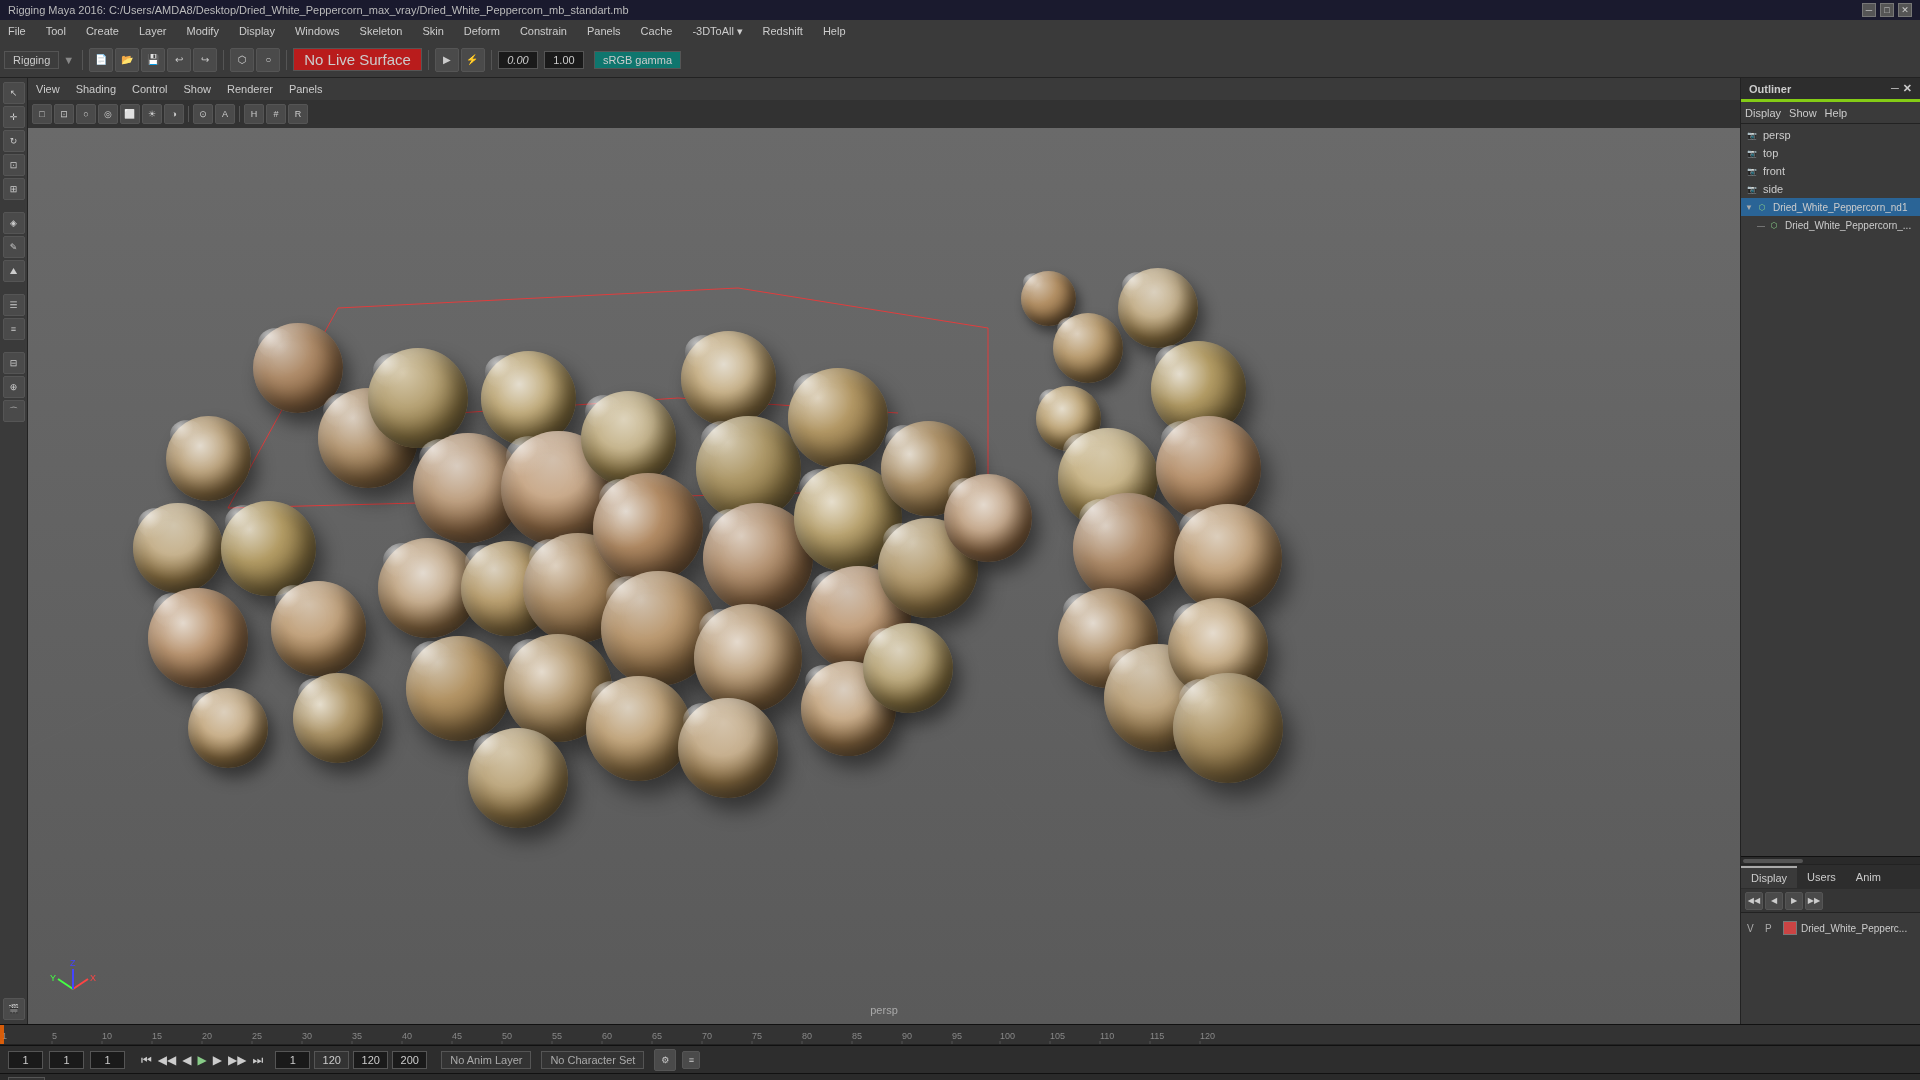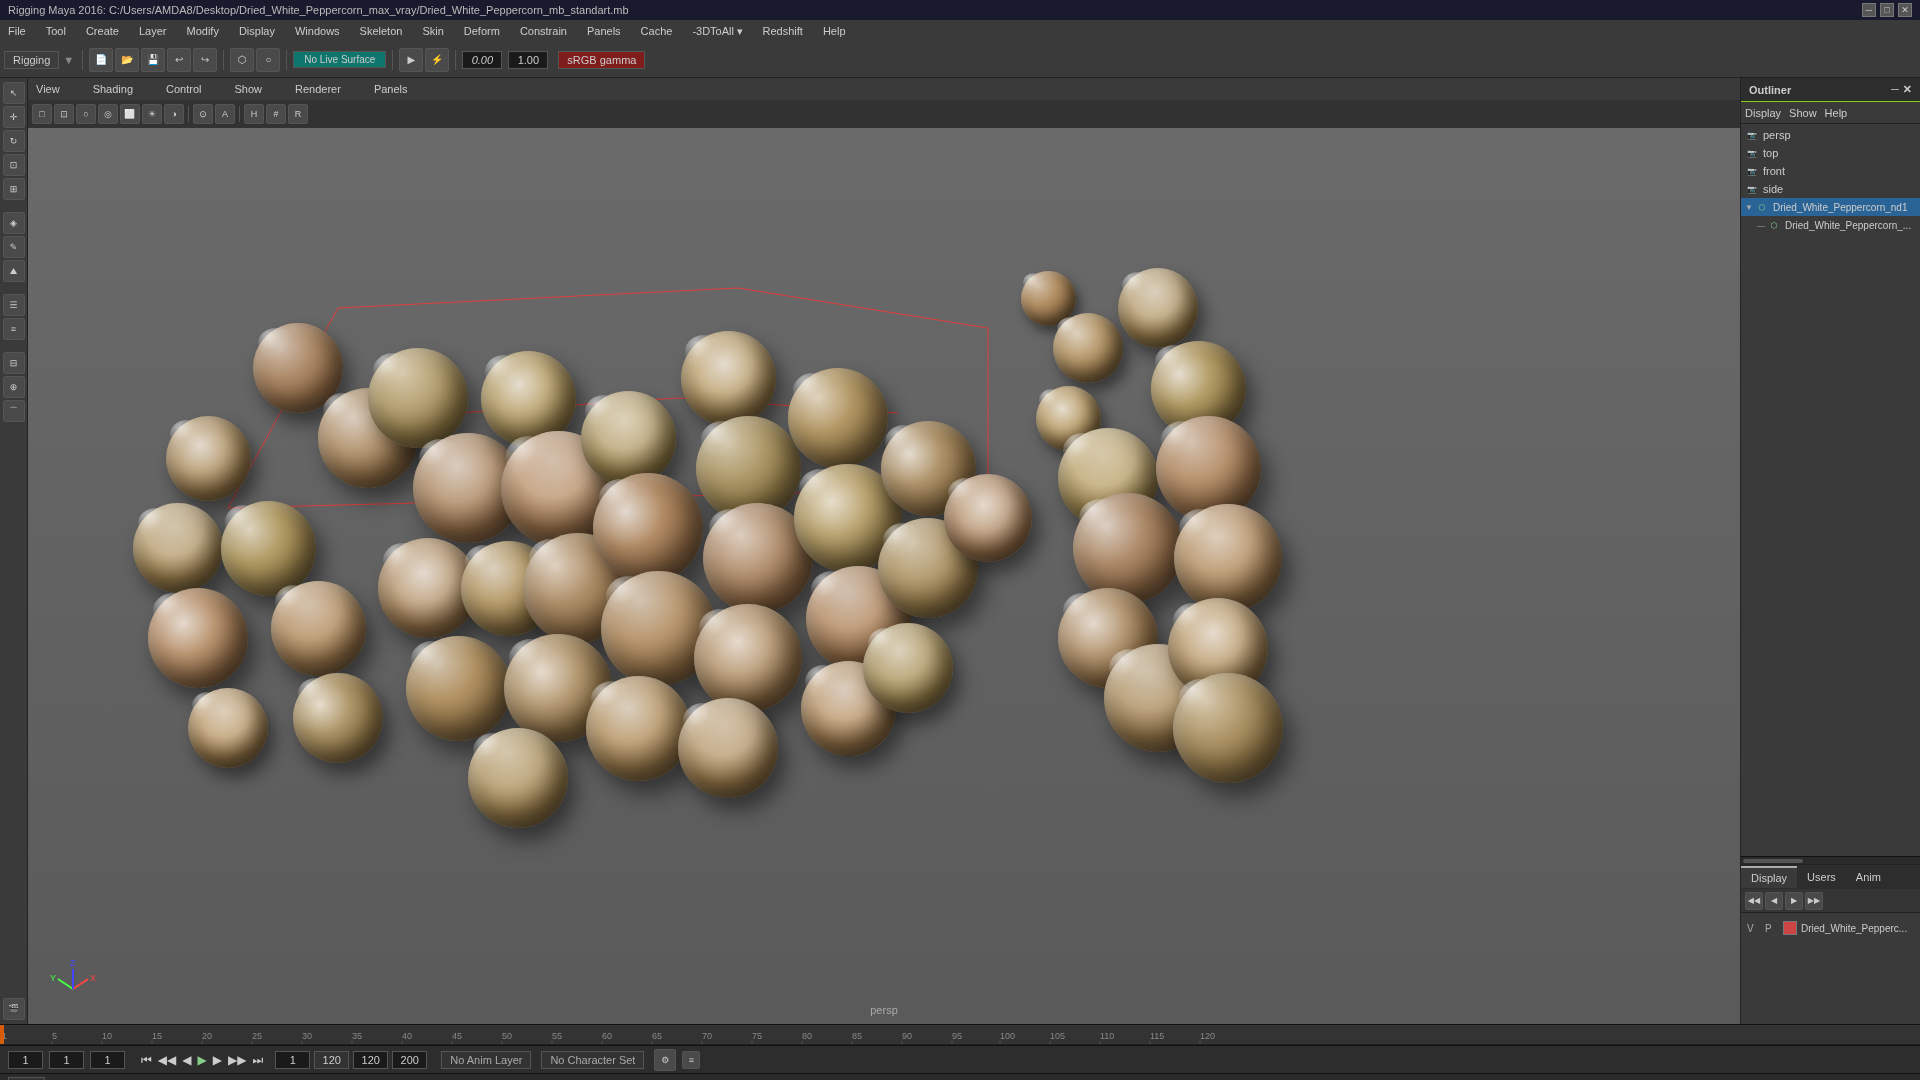--- a/index.html
+++ b/index.html
@@ -26,40 +26,40 @@
       width: 100%; height: 36px; background: #3a3a3a; border-bottom: 1px solid #222;
       display: flex; align-items: center; padding: 0 4px; gap: 2px;
     }
     .toolbar-btn {
       width: 24px; height: 24px; background: #4a4a4a; border: 1px solid #555;
       display: flex; align-items: center; justify-content: center;
       cursor: pointer; font-size: 10px; color: #ccc; border-radius: 2px;
     }
     .toolbar-sep { width: 1px; height: 20px; background: #555; margin: 0 4px; }
     .toolbar-label { padding: 2px 8px; background: #3d3d3d; border: 1px solid #555; color: #ccc; font-size: 11px; cursor: pointer; }
-    .no-live-surface { padding: 2px 10px; background: #0f766e; border: 1px solid #555; color: #ccc; font-size: 10px; }
+    .no-live-surface { padding: 2px 10px; background: #b91c1c; border: 1px solid #555; color: #ccc; font-size: 15px; }
 
     
     #left-toolbar {
       width: 28px; background: #3a3a3a; border-right: 1px solid #222;
       display: flex; flex-direction: column; align-items: center; padding: 4px 0; gap: 2px;
     }
     .left-btn {
       width: 22px; height: 22px; background: #4a4a4a; border: 1px solid #555;
       display: flex; align-items: center; justify-content: center;
       cursor: pointer; font-size: 9px; color: #ccc; border-radius: 2px;
     }
 
     
     #viewport {
       flex: 1; background: #5a5a5a; position: relative; overflow: hidden;
     }
     #viewport-menubar {
       width: 100%; height: 22px; background: rgba(50,50,50,0.8);
-      display: flex; align-items: center; padding: 0 8px; gap: 33px; font-size: 11px; color: #ccc;
+      display: flex; align-items: center; padding: 0 8px; gap: 16px; font-size: 11px; color: #ccc;
       position: absolute; top: 0; left: 0; z-index: 10;
     }
     #viewport-menubar span { cursor: pointer; }
     #viewport-toolbar {
       width: 100%; height: 28px; background: rgba(40,40,40,0.8);
       display: flex; align-items: center; padding: 0 4px; gap: 2px;
       position: absolute; top: 22px; left: 0; z-index: 10;
     }
     .vp-btn { width: 20px; height: 20px; background: #4a4a4a; border: 1px solid #555; display: flex; align-items: center; justify-content: center; cursor: pointer; font-size: 9px; color: #ccc; border-radius: 2px; }
 
@@ -87,21 +87,21 @@
       width: 50px; height: 50px;
     }
 
     
     #right-panel {
       width: 180px; background: #3a3a3a; border-left: 1px solid #222;
       display: flex; flex-direction: column;
     }
     #outliner-header {
       height: 24px; background: #2d2d2d; display: flex; align-items: center; padding: 0 8px;
-      font-size: 11px; font-weight: bold; color: #ccc; border-bottom: 1px solid #84cc16;
+      font-size: 11px; font-weight: bold; color: #ccc; border-bottom: 3px solid #84cc16;
       justify-content: space-between;
     }
     #outliner-tabs {
       height: 22px; background: #3a3a3a; display: flex; align-items: center; padding: 0 4px; gap: 8px;
       border-bottom: 1px solid #222;
     }
     #outliner-tabs span { font-size: 11px; color: #ccc; cursor: pointer; }
     #outliner-content { flex: 1; overflow-y: auto; padding: 2px 0; }
     .outliner-item {
       height: 18px; display: flex; align-items: center; padding: 0 4px; cursor: pointer; font-size: 11px;
@@ -210,21 +210,21 @@
   <div class="toolbar-btn">⬡</div>
   <div class="toolbar-btn">○</div>
   <div class="toolbar-sep"></div>
   <div class="no-live-surface">No Live Surface</div>
   <div class="toolbar-sep"></div>
   <div class="toolbar-btn">▶</div>
   <div class="toolbar-btn">⚡</div>
   <div class="toolbar-sep"></div>
   <input class="frame-input" style="width: 40px; font-style: italic;" value="0.00">
   <input class="frame-input" style="width: 40px; margin-left: 4px;" value="1.00">
-  <div style="margin-left:8px;padding:2px 8px;background:#7f1d1d;border:1px solid #555;cursor:pointer;">sRGB gamma</div>
+  <div style="margin-left:8px;padding:2px 8px;background:#0f766e;border:1px solid #555;cursor:pointer;">sRGB gamma</div>
 </div>
 
 <div style="display:flex; width:100%; height:calc(1080px - 20px - 22px - 36px - 28px - 28px);">
 
   <div id="left-toolbar">
     <div class="left-btn">↖</div>
     <div class="left-btn">✛</div>
     <div class="left-btn">↻</div>
     <div class="left-btn">⊡</div>
     <div class="left-btn">⊞</div>

